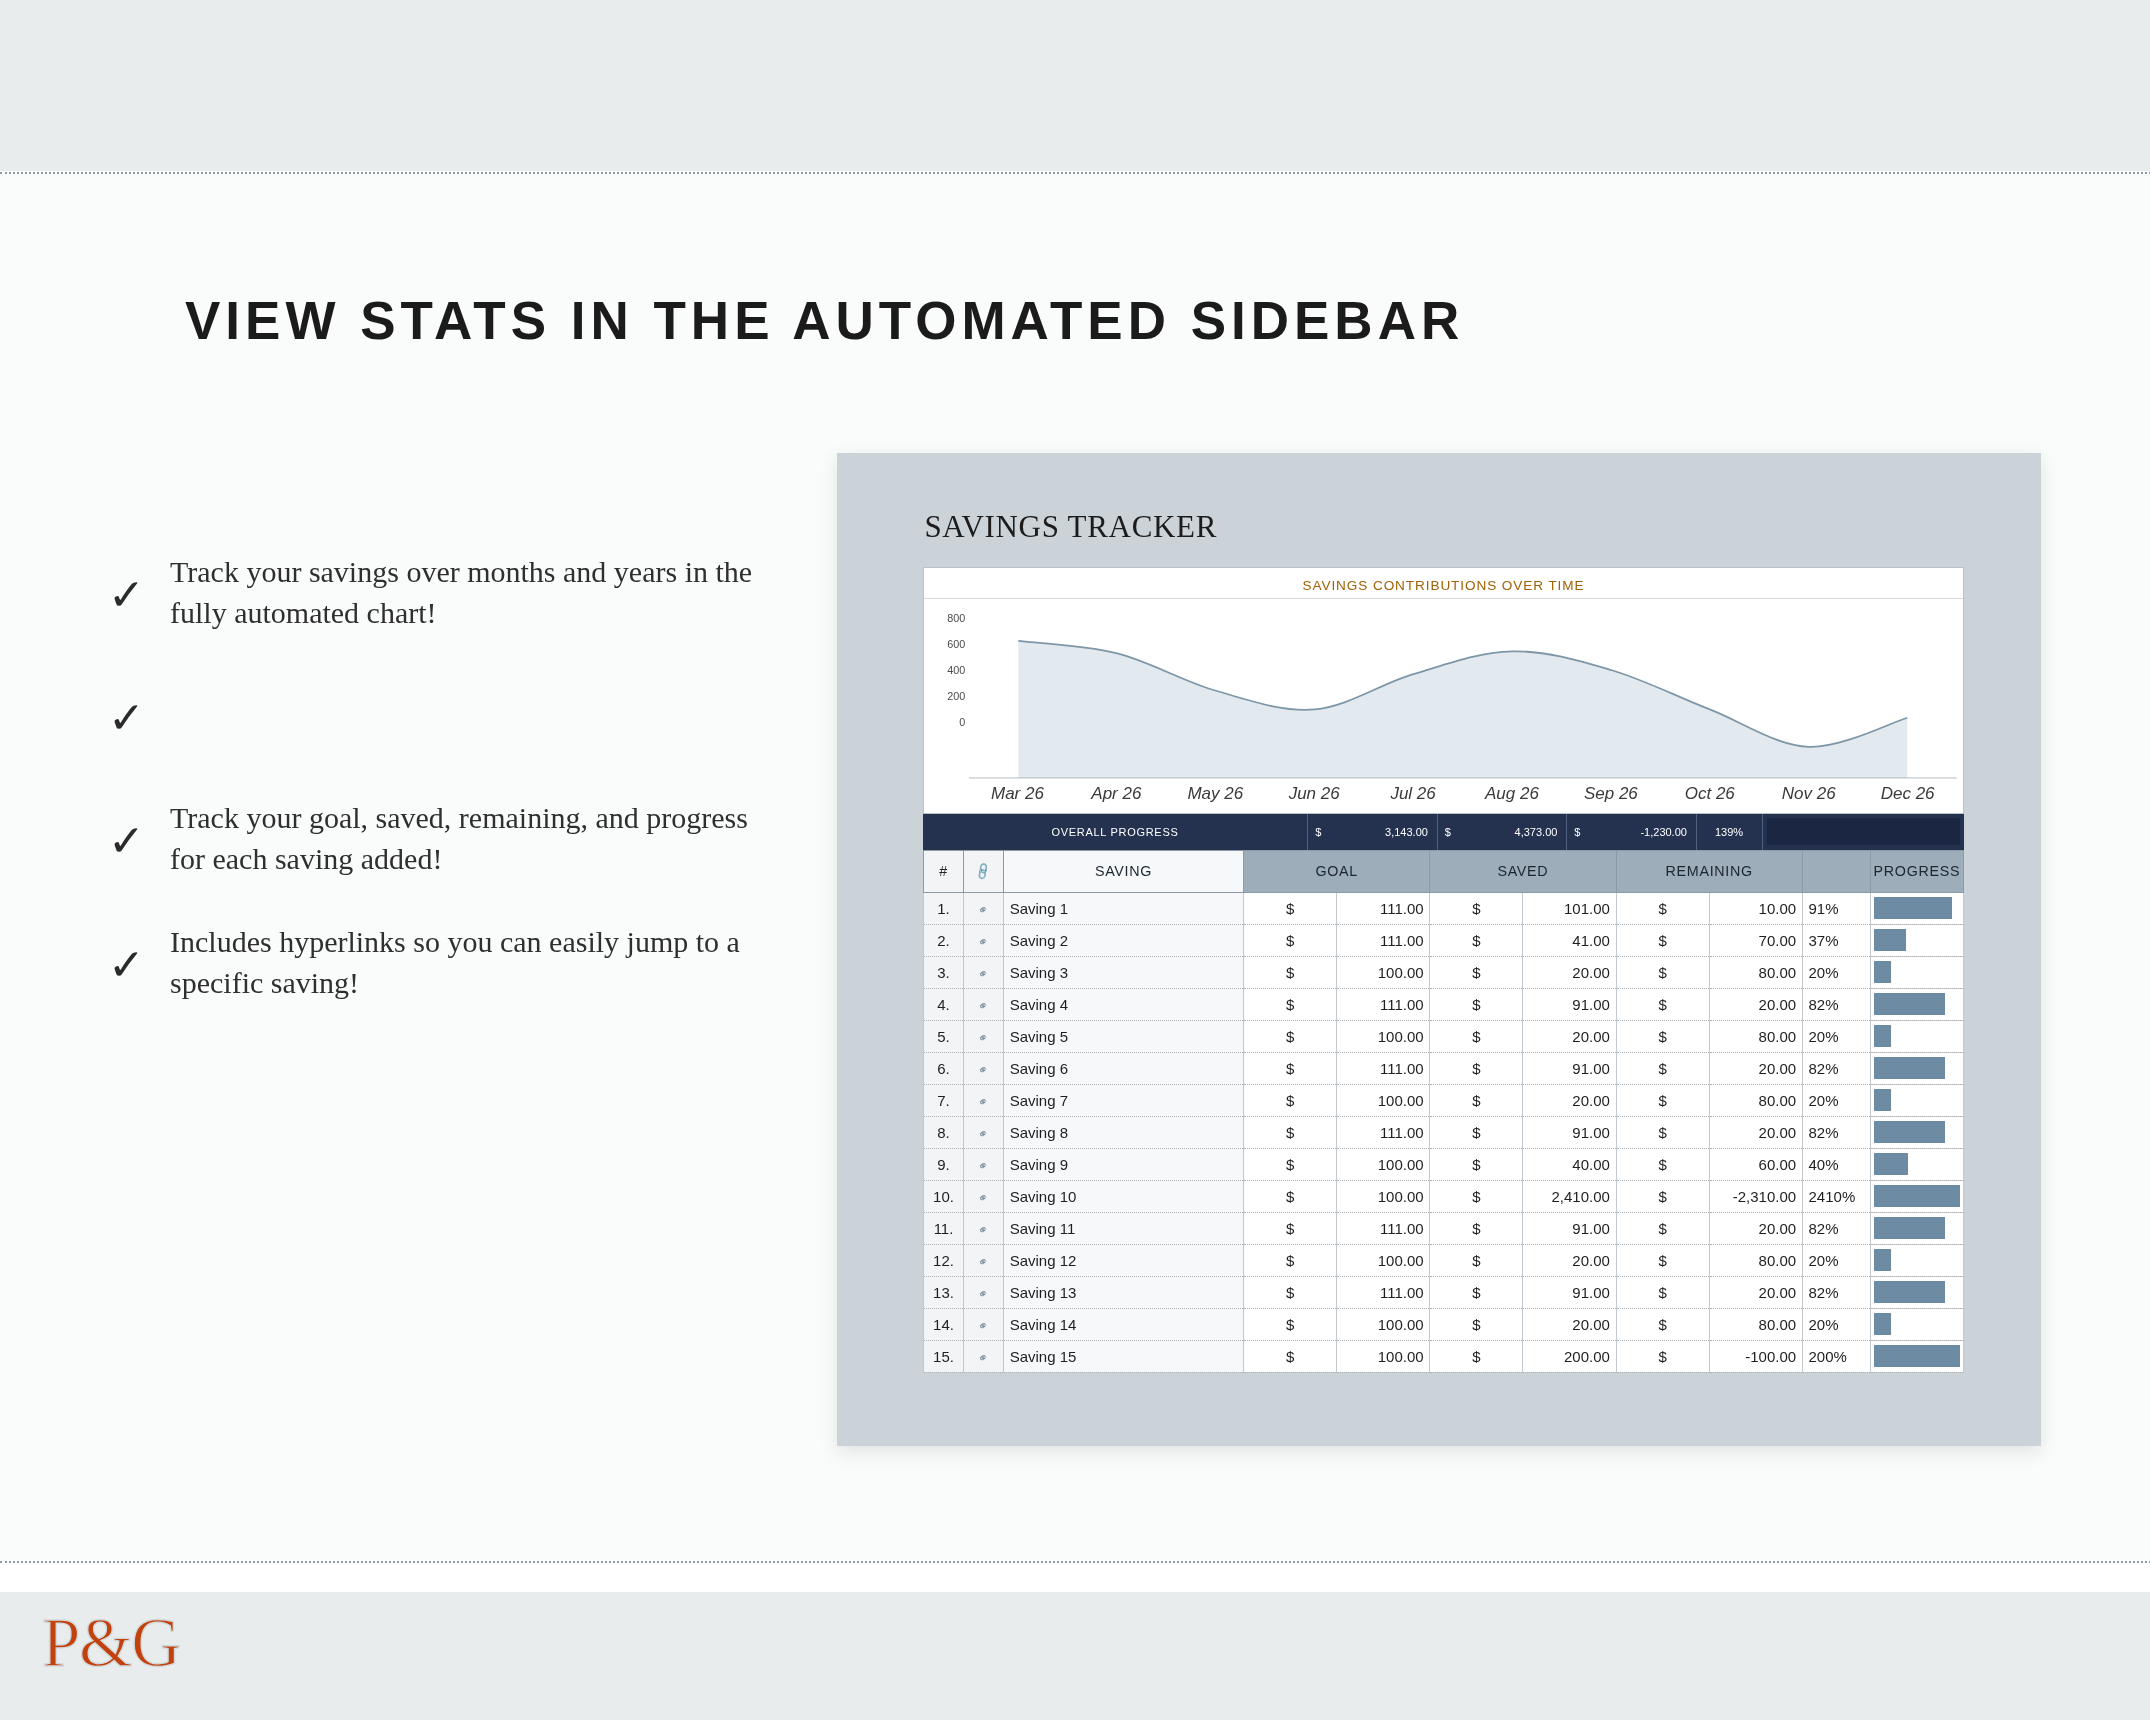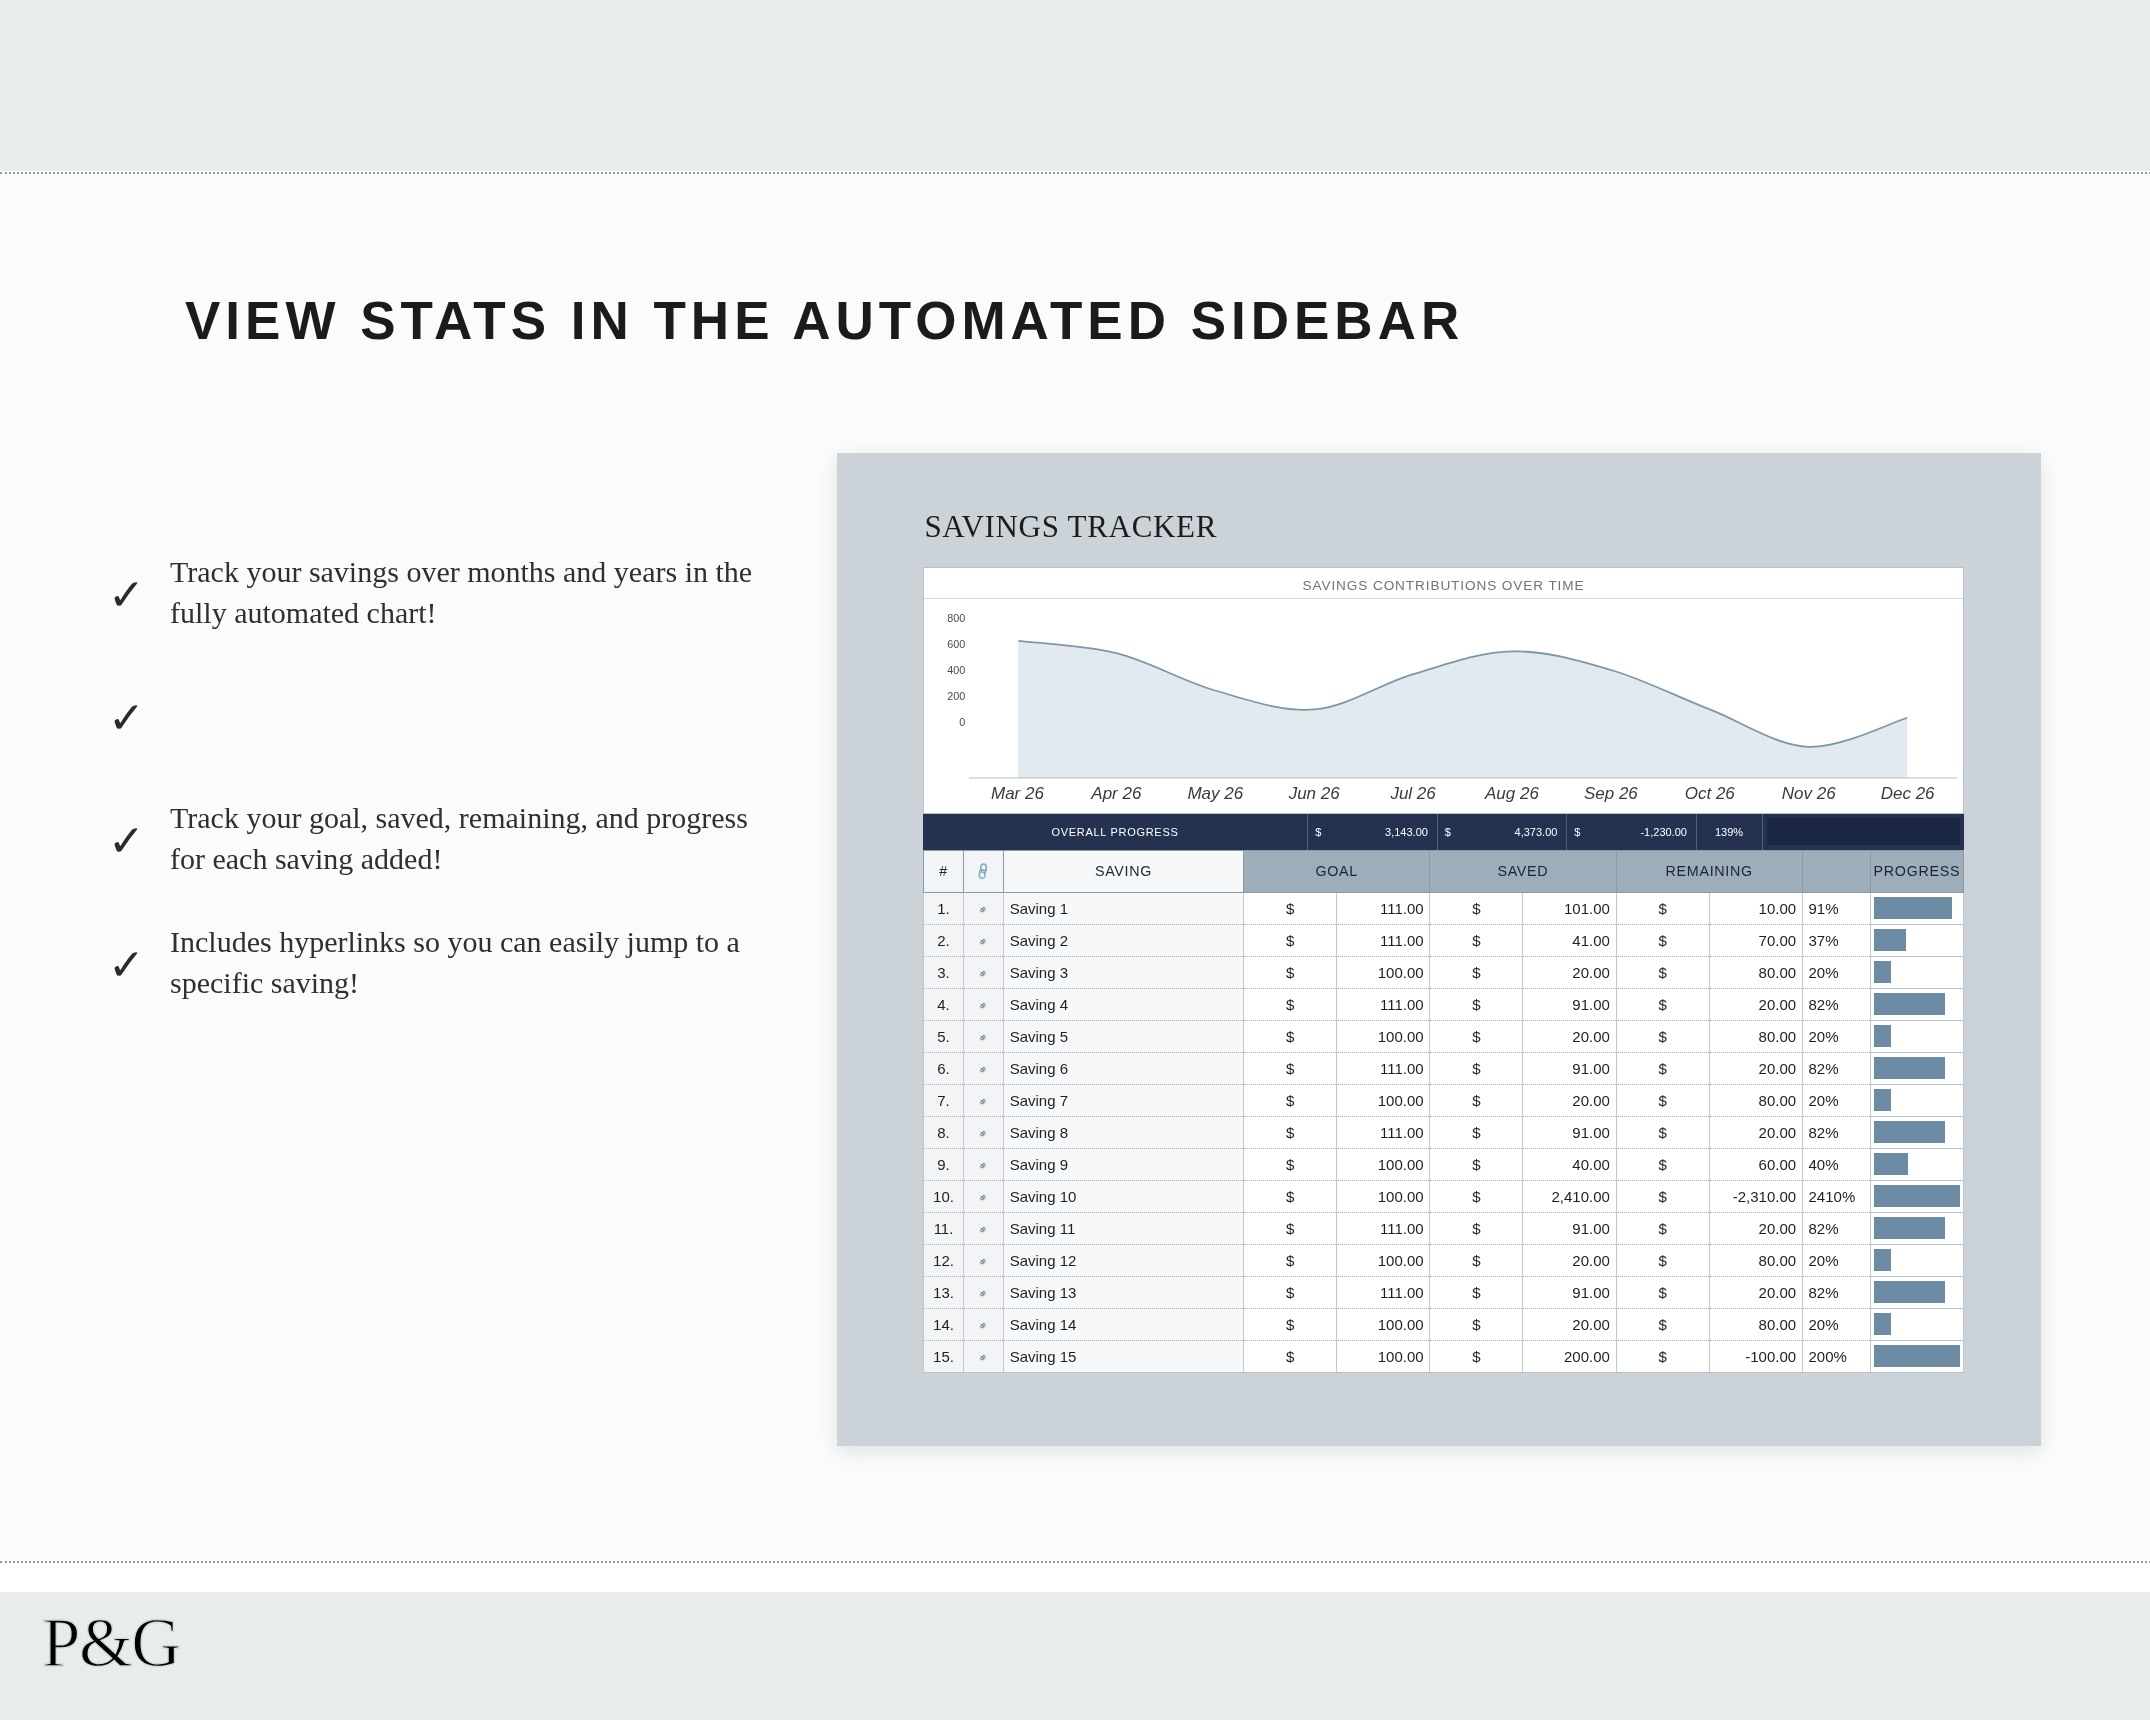--- a/index.html
+++ b/index.html
@@ -47,21 +47,21 @@
     background: #fafbfb;
   }
 
   
   .logo {
     position: absolute;
     left: 42px;
     top: 1604px;
     font-family: "Liberation Serif", serif;
     font-size: 69px;
-    color: #000000;
+    color: #c2410c;
     letter-spacing: -1.4px;
     text-shadow: 0 0 0.7px #cfd6d8;
     -webkit-text-stroke: 1.4px #d3d9db;
   }
 
   
   .heading {
     position: absolute;
     left: 185px;
     top: 290px;
@@ -135,21 +135,21 @@
     width: 1041px;
     height: 247px;
     background: #ffffff;
     border: 0.7px solid #b9c2c8;
     box-sizing: border-box;
   }
   .chart-title {
     text-align: center;
     font-size: 13.6px;
     letter-spacing: 0.9px;
-    color: #737373;
+    color: #a16207;
     padding: 10px 0 5.7px;
     border-bottom: 0.7px solid #d5dade;
     font-family: "Liberation Sans", sans-serif;
   }
   .chart-area {
     position: relative;
     height: 209px;
   }
   .chart-svg { position: absolute; left: 0; top: 0; }
   .y-labels {

